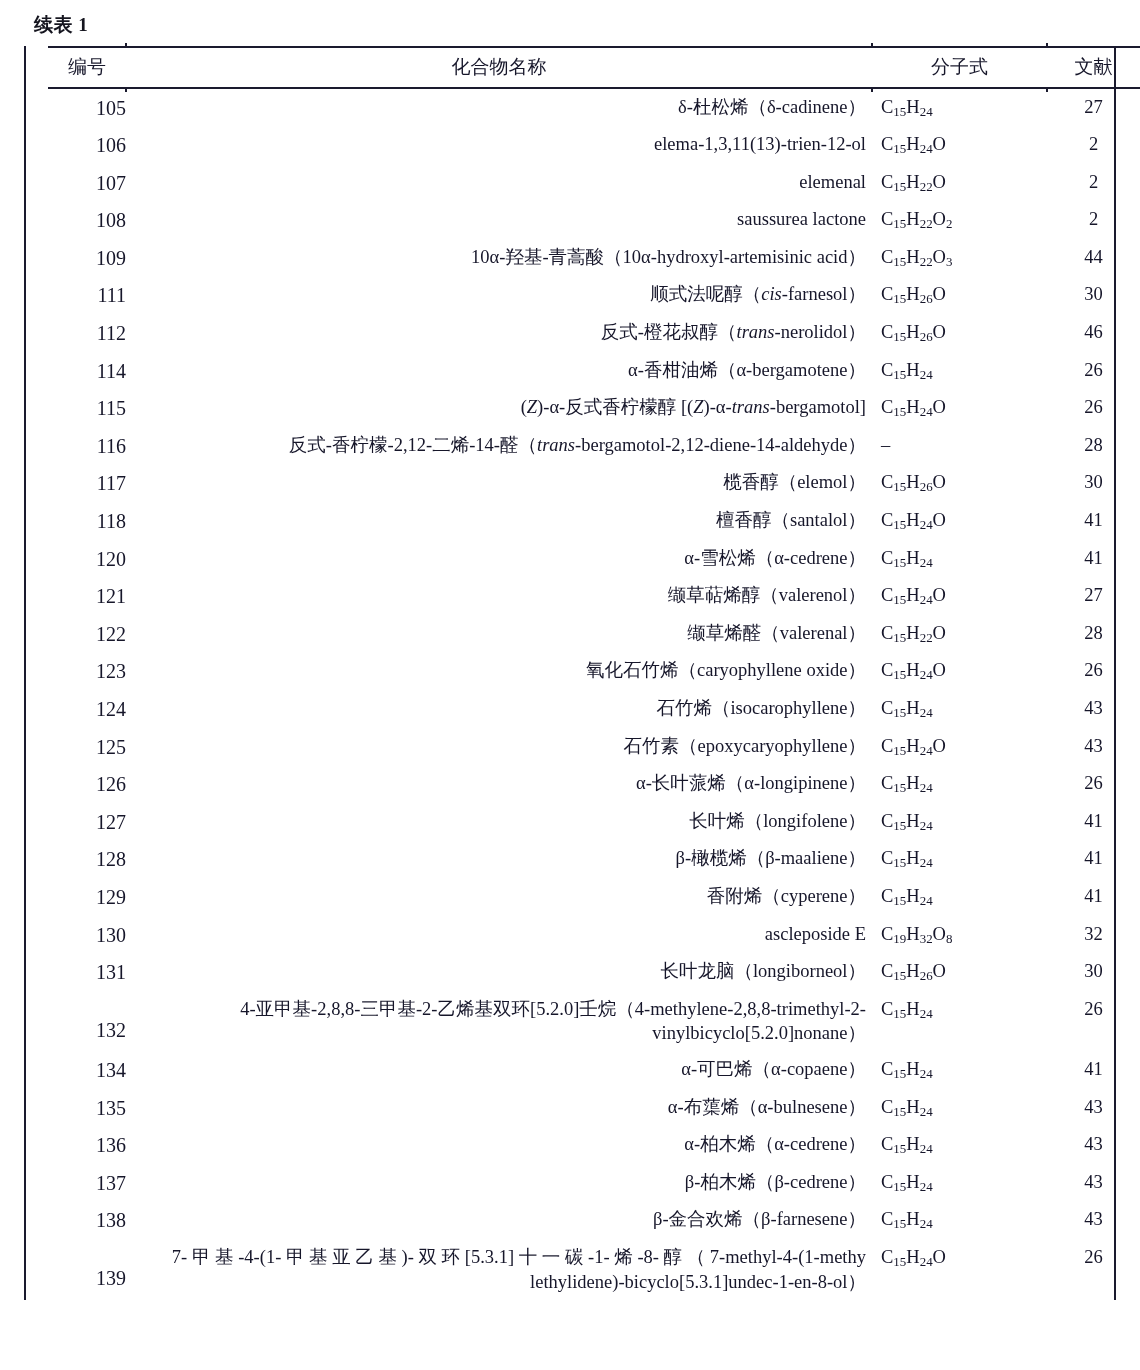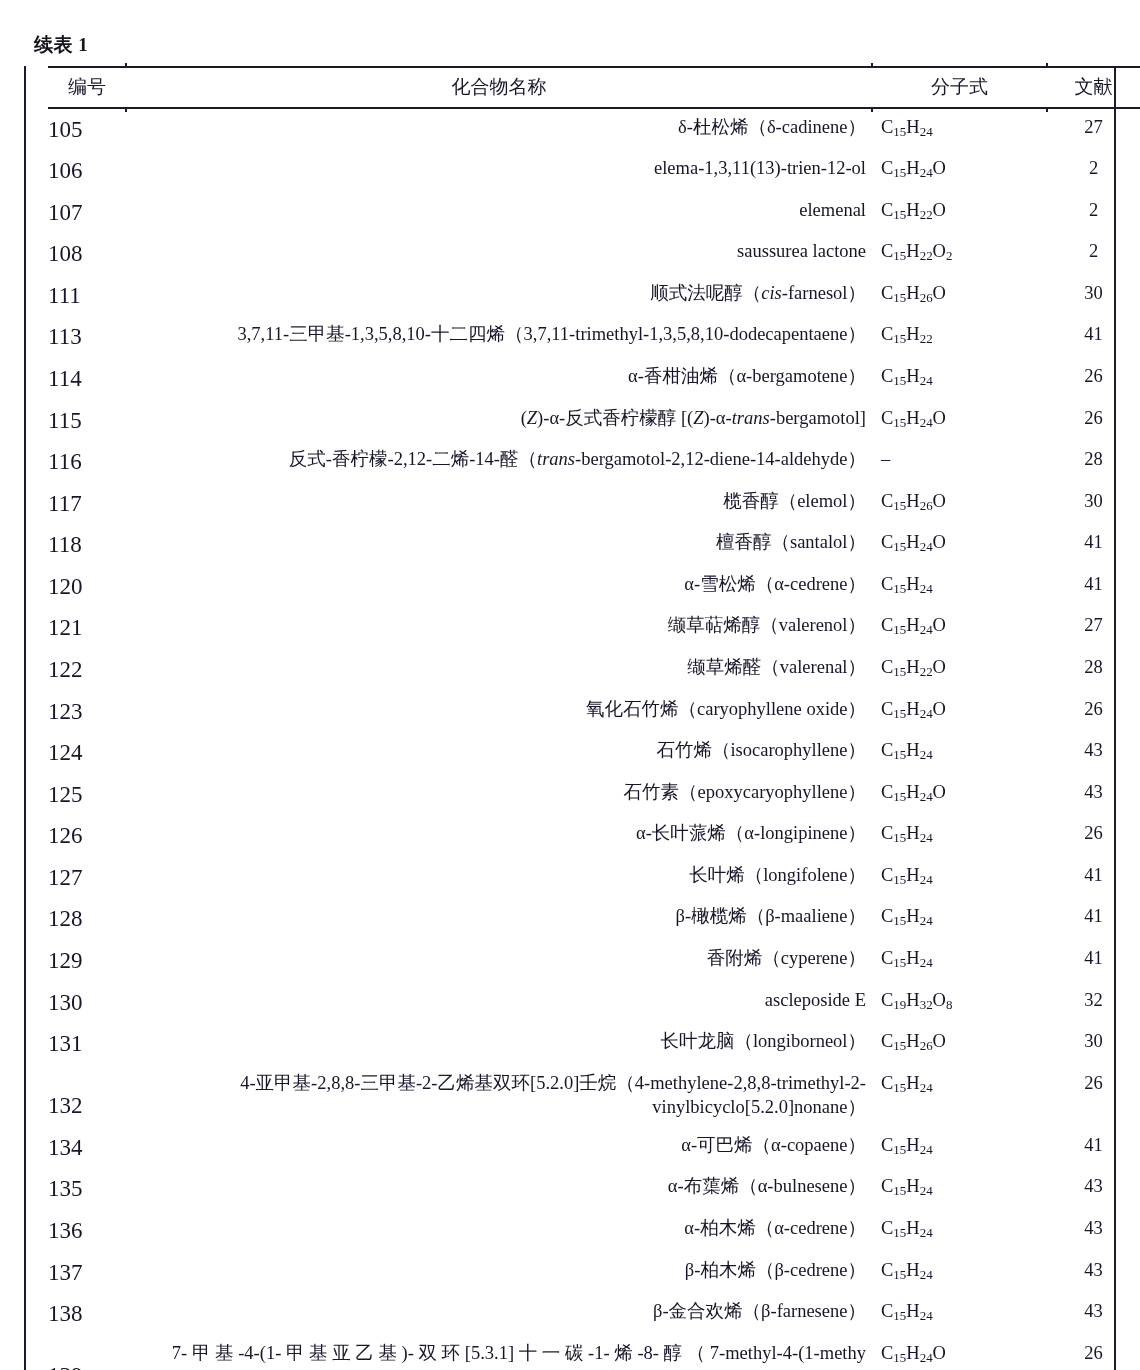--- a/index.html
+++ b/index.html
@@ -21,21 +21,20 @@
     box-sizing: border-box;
     padding: 0;
     position: relative;
   }
   .cont-label {
     font-size: 19px;
     font-weight: bold;
     color: #15151f;
     padding: 12px 0 8px 34px;
     letter-spacing: 0.5px;
-    margin-top: 20px;
   }
   table.compound-table {
     width: 1092px;
     margin-left: 24px;
     border-collapse: collapse;
     table-layout: fixed;
     font-size: 18.5px;
     color: #16162a;
   }
   table.compound-table col.c-no    { width: 78px; }
@@ -65,22 +64,22 @@
   }
   thead th.tickr::before { top: -5px; }
   thead th.tickr::after  { bottom: -5px; }
 
   tbody td {
     padding: 5.5px 0 5.5px 0;
     vertical-align: top;
     line-height: 1.33;
   }
   td.num {
-    text-align: left;
-    font-size: 23px;
+    text-align: right;
+    font-size: 20px;
     white-space: nowrap;
   }
   td.name {
     text-align: right;
     padding-left: 14px;
     padding-right: 6px;
   }
   td.name .wrapline {
     display: block;
     padding-left: 26px;
@@ -159,30 +158,36 @@
             <td class="formula">C<sub>15</sub>H<sub>22</sub>O</td>
             <td class="ref">2</td>
           </tr>
           <tr>
             <td class="num">108</td>
             <td class="name">saussurea lactone</td>
             <td class="formula">C<sub>15</sub>H<sub>22</sub>O<sub>2</sub></td>
             <td class="ref">2</td>
           </tr>
           <tr>
+            <td class="num">109</td>
+            <td class="name">10α-羟基-青蒿酸（10α-hydroxyl-artemisinic acid）</td>
+            <td class="formula">C<sub>15</sub>H<sub>22</sub>O<sub>3</sub></td>
+            <td class="ref">44</td>
+          </tr>
+          <tr>
             <td class="num">111</td>
             <td class="name">顺式法呢醇（<i class="ital">cis</i>-farnesol）</td>
             <td class="formula">C<sub>15</sub>H<sub>26</sub>O</td>
             <td class="ref">30</td>
           </tr>
           <tr>
-            <td class="num">113</td>
-            <td class="name">3,7,11-三甲基-1,3,5,8,10-十二四烯（3,7,11-trimethyl-1,3,5,8,10-dodecapentaene）</td>
-            <td class="formula">C<sub>15</sub>H<sub>22</sub></td>
-            <td class="ref">41</td>
+            <td class="num">112</td>
+            <td class="name">反式-橙花叔醇（<i class="ital">trans</i>-nerolidol）</td>
+            <td class="formula">C<sub>15</sub>H<sub>26</sub>O</td>
+            <td class="ref">46</td>
           </tr>
           <tr>
             <td class="num">114</td>
             <td class="name">α-香柑油烯（α-bergamotene）</td>
             <td class="formula">C<sub>15</sub>H<sub>24</sub></td>
             <td class="ref">26</td>
           </tr>
           <tr>
             <td class="num">115</td>
             <td class="name">(<i class="ital">Z</i>)-α-反式香柠檬醇 [(<i class="ital">Z</i>)-α-<i class="ital">trans</i>-bergamotol]</td>

